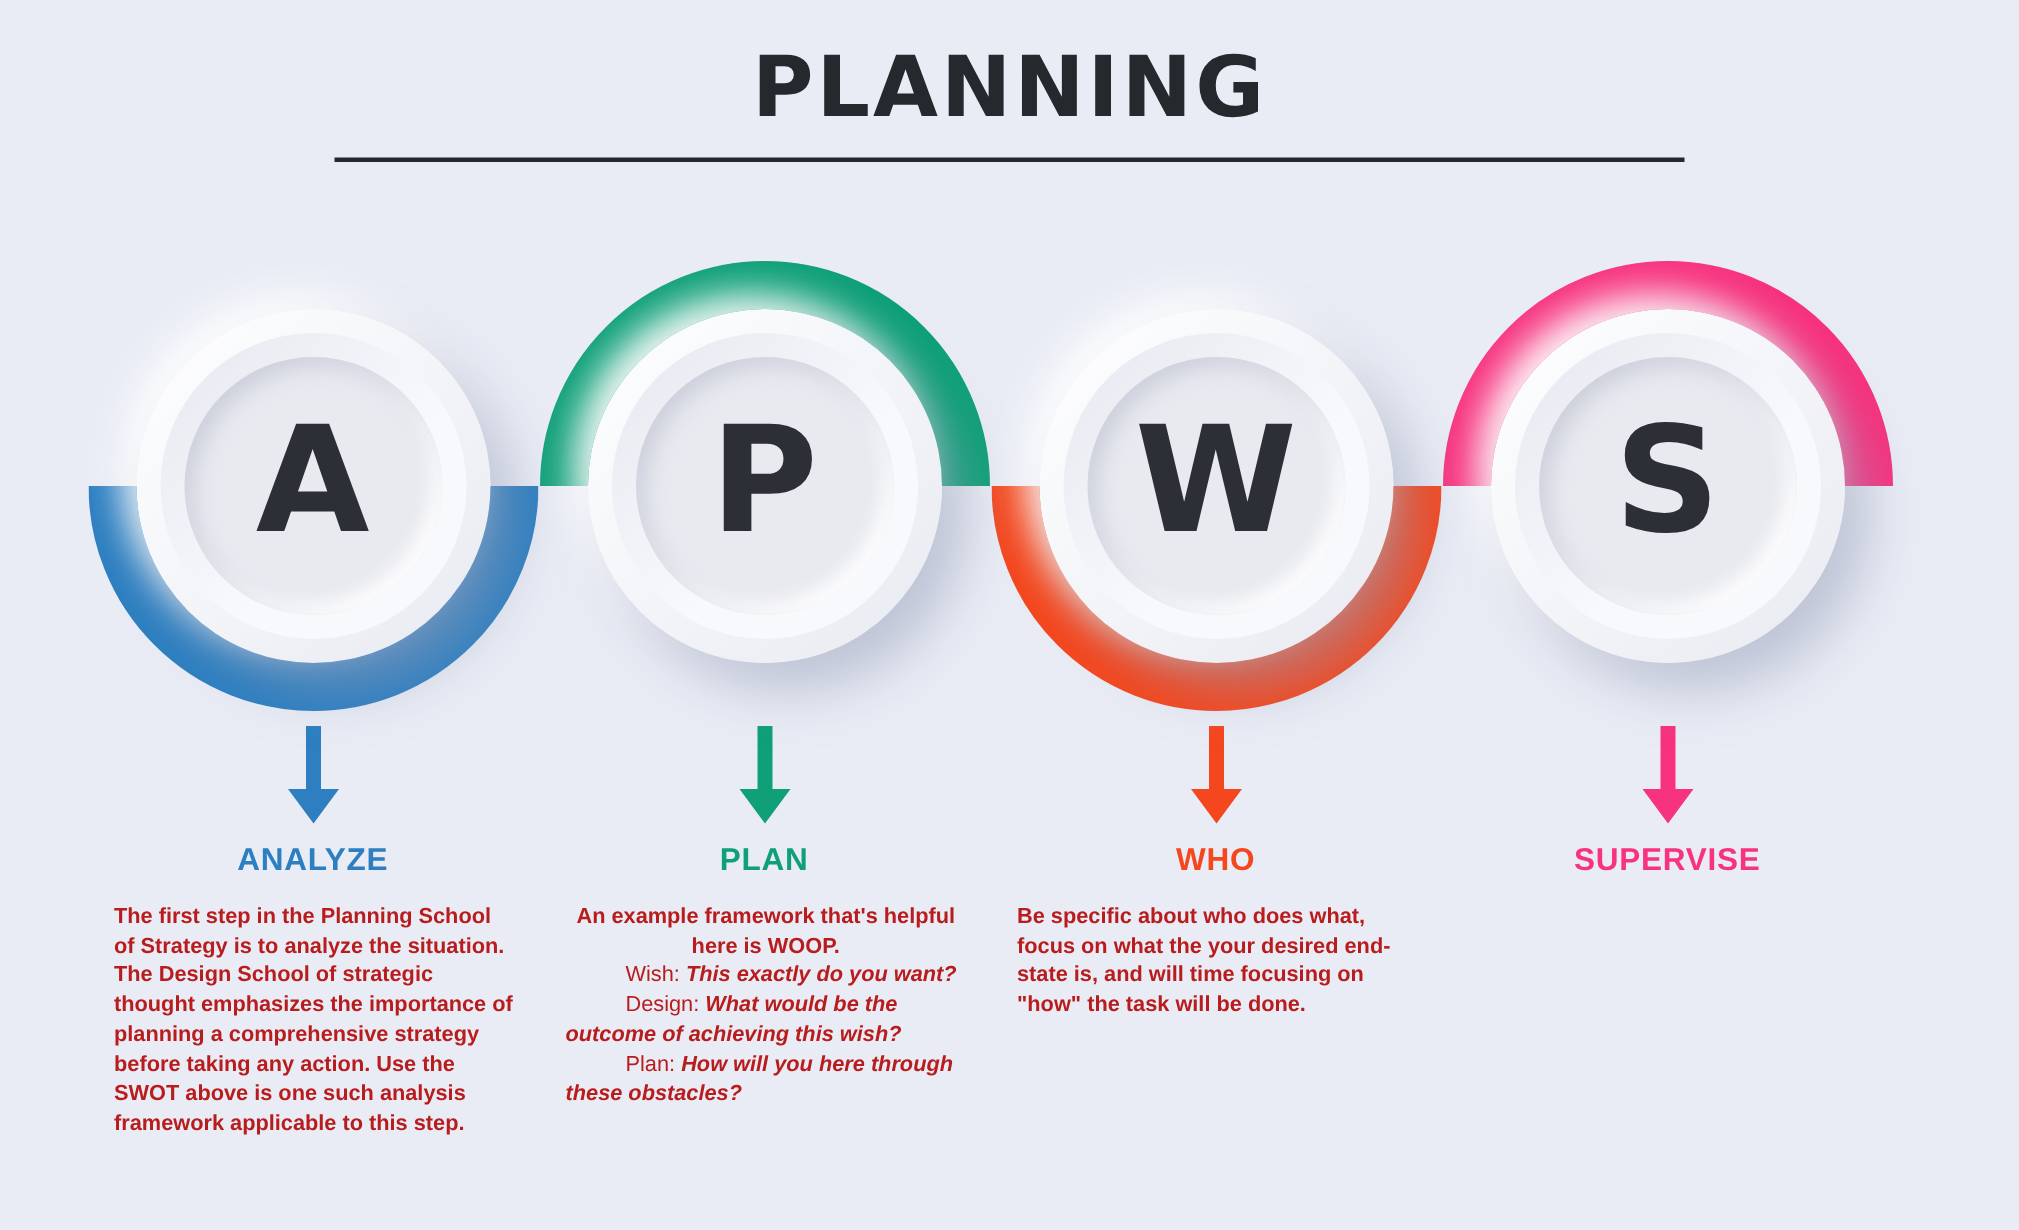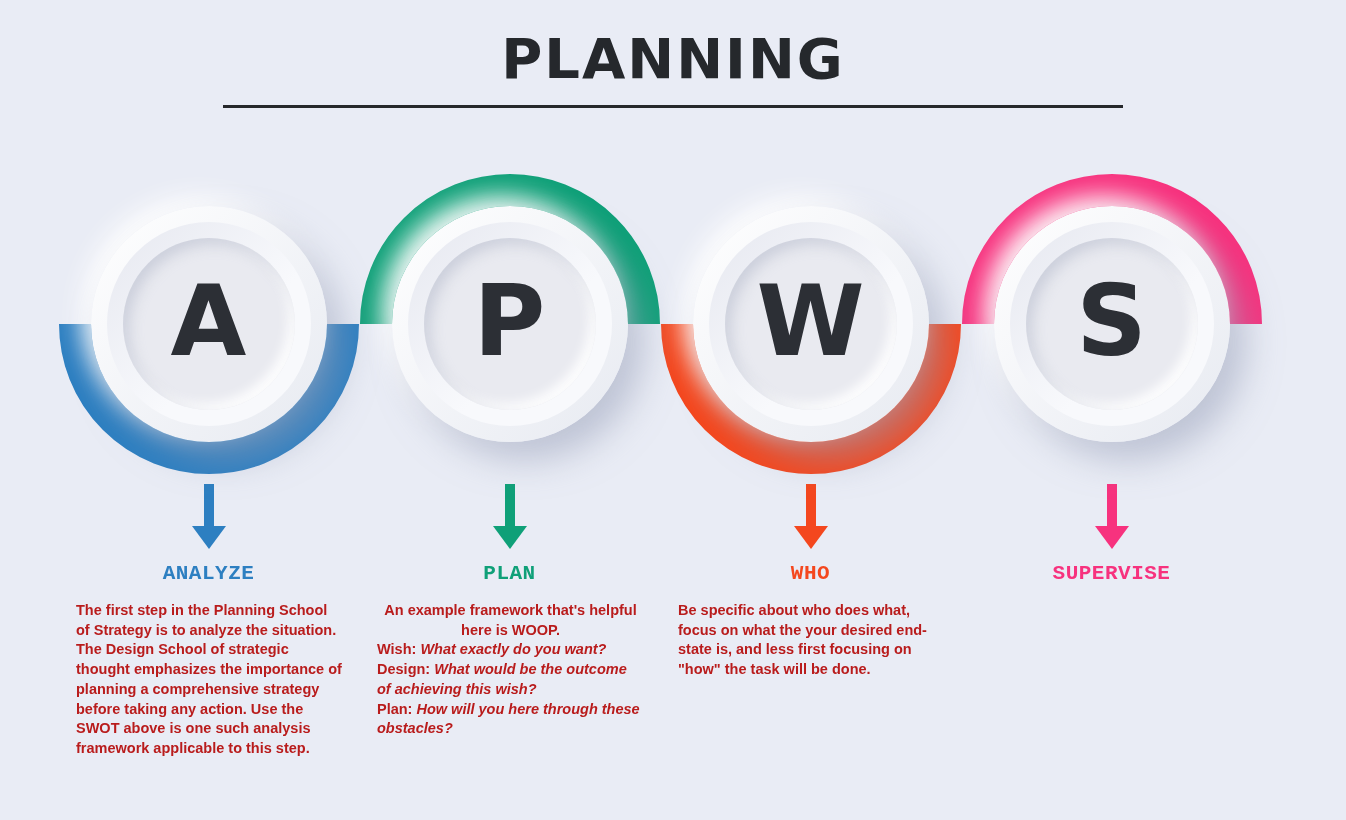--- a/index.html
+++ b/index.html
@@ -126,38 +126,38 @@
     width: 0;
     height: 0;
     border-left: 17px solid transparent;
     border-right: 17px solid transparent;
     border-top: 23px solid var(--c, #999);
   }
 
   
   .step-label {
     text-align: center;
-    font-family: Liberation Mono, monospace;
+    font-family: Liberation Sans, sans-serif;
     font-size: 21px;
     font-weight: 800;
     letter-spacing: 0.5px;
     color: var(--c, #333);
     margin-top: 8px;
   }
   .step-desc {
     margin-top: 16px;
     padding: 0 16px 0 18px;
     font-size: 14.5px;
     line-height: 1.36;
     font-weight: 600;
     color: #b91c1c;
   }
   .woop-intro { display: block; text-align: center; }
   .woop-line { display: block; }
-  .woop-term { font-weight: 700; font-style: normal; }
+  .woop-term { font-weight: 400; font-style: normal; margin-left: 40px; }
   .woop-text { font-style: italic; font-weight: 600; }
 </style>
 </head>
 <body style="background: rgb(233, 236, 245);">
 
 <div class="header">
   <h1 class="page-title">PLANNING</h1>
   <div class="title-rule"></div>
 </div>
 
@@ -195,21 +195,21 @@
     </div>
     <div class="arrow-zone">
       <div class="arrow-shaft"></div>
       <div class="arrow-head"></div>
     </div>
     <div class="step-label">PLAN</div>
     <div class="step-desc">
       <span class="woop-intro">An example framework that's helpful here is WOOP.</span>
       <span class="woop-line">
         <b class="woop-term">Wish:</b>
-        <i class="woop-text">What exactly do you want?</i>
+        <i class="woop-text">This exactly do you want?</i>
       </span>
       <span class="woop-line">
         <b class="woop-term">Design:</b>
         <i class="woop-text">What would be the outcome of achieving this wish?</i>
       </span>
       <span class="woop-line">
         <b class="woop-term">Plan:</b>
         <i class="woop-text">How will you here through these obstacles?</i>
       </span>
     </div>
@@ -224,21 +224,21 @@
         <div class="inner-circle">
           <span class="step-letter">W</span>
         </div>
       </div>
     </div>
     <div class="arrow-zone">
       <div class="arrow-shaft"></div>
       <div class="arrow-head"></div>
     </div>
     <div class="step-label">WHO</div>
-    <div class="step-desc">Be specific about who does what, focus on what the your desired end-state is, and less first focusing on "how" the task will be done.</div>
+    <div class="step-desc">Be specific about who does what, focus on what the your desired end-state is, and will time focusing on "how" the task will be done.</div>
   </div>
 
   <div class="step-col arc-top" style="--c: #f7327e;">
     <div class="circle-zone">
       <div class="arc-clip">
         <div class="arc-ring"></div>
       </div>
       <div class="neo-circle">
         <div class="inner-circle">
           <span class="step-letter">S</span>

